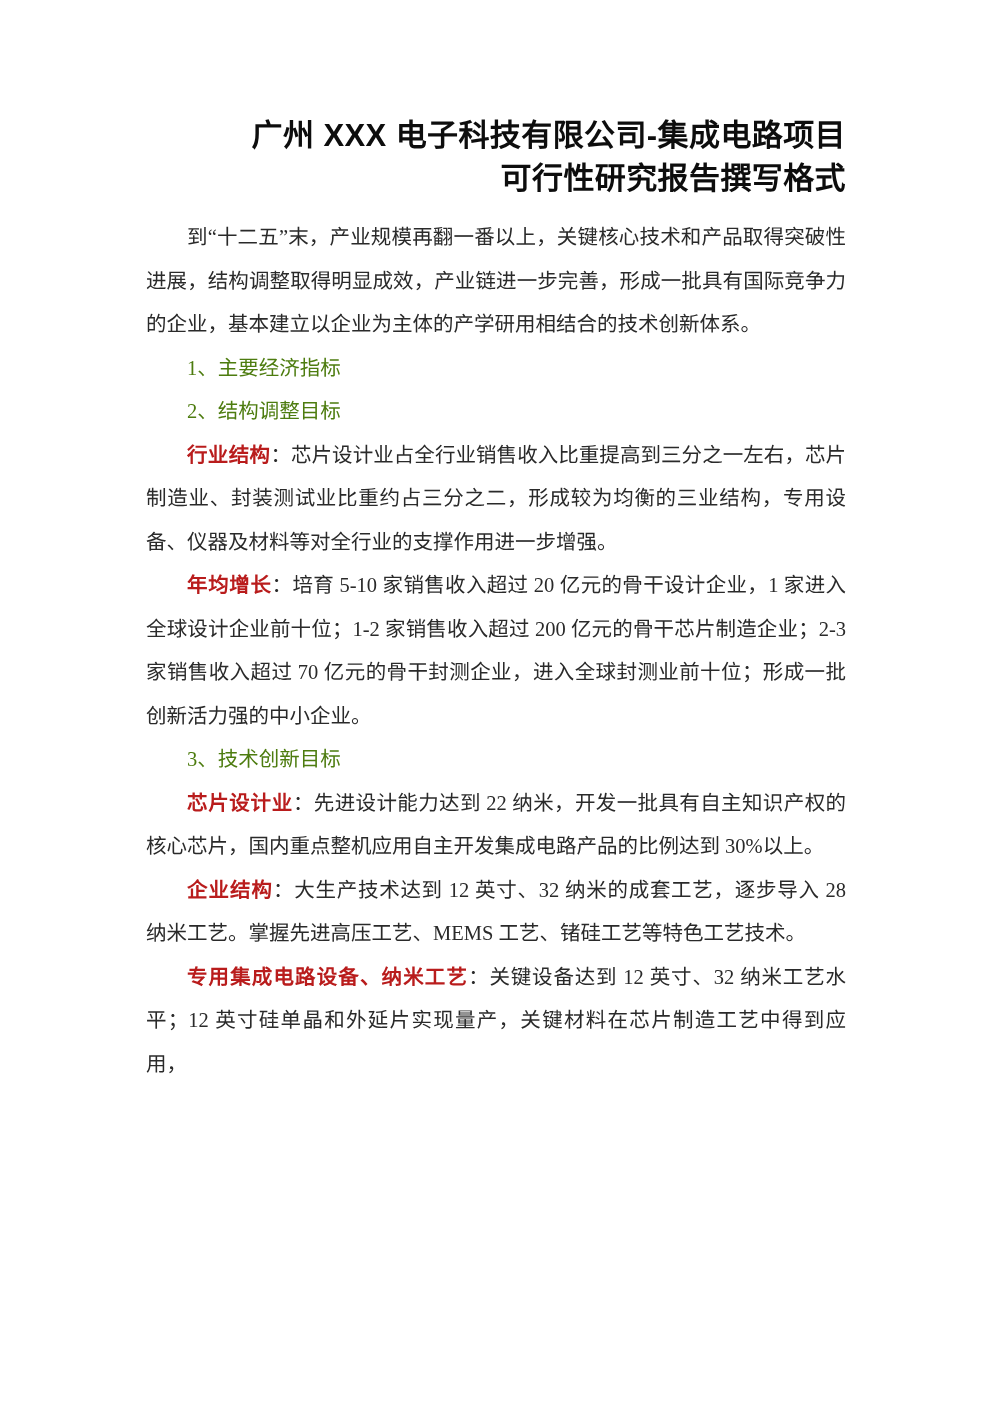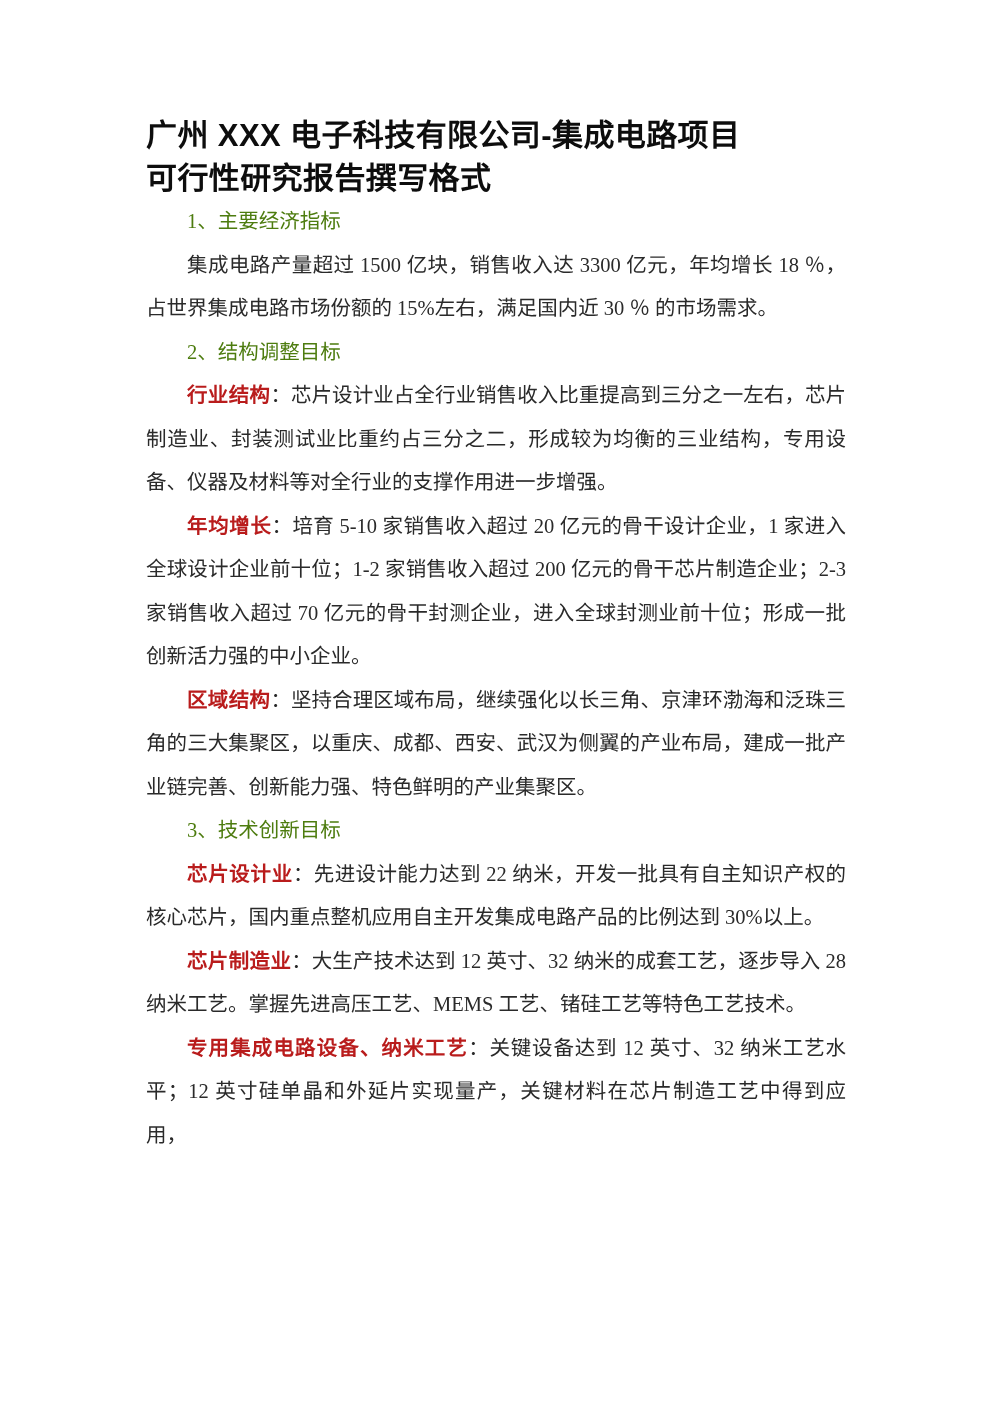--- a/index.html
+++ b/index.html
@@ -27,21 +27,21 @@
   }
 
   
   .doc-title {
     margin: 0;
     padding-top: 114px;
     font-family: "Liberation Sans", "DejaVu Sans", sans-serif;
     font-weight: bold;
     font-size: 31px;
     line-height: 43px;
-    text-align: left;
+    text-align: right;
     color: #0d0d0d;
     letter-spacing: 0.4px;
     white-space: pre-line;
   }
 
   
   .para {
     margin: 0;
     font-family: "Liberation Serif", "DejaVu Serif", serif;
     font-size: 20.5px;
@@ -76,36 +76,35 @@
 </style>
 </head>
 <body>
 
 <div class="page">
   <div class="content">
 
     <h1 class="doc-title"><span>广州 XXX 电子科技有限公司-集成电路项目</span>
 <span>可行性研究报告撰写格式</span></h1>
 
+    <p class="para first-body">到“十二五”末，产业规模再翻一番以上，关键核心技术和产品取得突破性进展，结构调整取得明显成效，产业链进一步完善，形成一批具有国际竞争力的企业，基本建立以企业为主体的产学研用相结合的技术创新体系。</p>
 
     <p class="para numbered">1、主要经济指标</p>
 
-    <p class="para">集成电路产量超过 1500 亿块，销售收入达 3300 亿元，年均增长 18 ％，占世界集成电路市场份额的 15%左右，满足国内近 30 ％ 的市场需求。</p>
 
     <p class="para numbered">2、结构调整目标</p>
 
     <p class="para"><span class="label">行业结构</span><span class="body-run">：芯片设计业占全行业销售收入比重提高到三分之一左右，芯片制造业、封装测试业比重约占三分之二，形成较为均衡的三业结构，专用设备、仪器及材料等对全行业的支撑作用进一步增强。</span></p>
 
     <p class="para"><span class="label">年均增长</span><span class="body-run">：培育 5-10 家销售收入超过 20 亿元的骨干设计企业，1 家进入全球设计企业前十位；1-2 家销售收入超过 200 亿元的骨干芯片制造企业；2-3 家销售收入超过 70 亿元的骨干封测企业，进入全球封测业前十位；形成一批创新活力强的中小企业。</span></p>
 
-    <p class="para"><span class="label">区域结构</span><span class="body-run">：坚持合理区域布局，继续强化以长三角、京津环渤海和泛珠三角的三大集聚区，以重庆、成都、西安、武汉为侧翼的产业布局，建成一批产业链完善、创新能力强、特色鲜明的产业集聚区。</span></p>
 
     <p class="para numbered">3、技术创新目标</p>
 
     <p class="para"><span class="label">芯片设计业</span><span class="body-run">：先进设计能力达到 22 纳米，开发一批具有自主知识产权的核心芯片，国内重点整机应用自主开发集成电路产品的比例达到 30%以上。</span></p>
 
-    <p class="para"><span class="label">芯片制造业</span><span class="body-run">：大生产技术达到 12 英寸、32 纳米的成套工艺，逐步导入 28 纳米工艺。掌握先进高压工艺、MEMS 工艺、锗硅工艺等特色工艺技术。</span></p>
+    <p class="para"><span class="label">企业结构</span><span class="body-run">：大生产技术达到 12 英寸、32 纳米的成套工艺，逐步导入 28 纳米工艺。掌握先进高压工艺、MEMS 工艺、锗硅工艺等特色工艺技术。</span></p>
 
 
     <p class="para"><span class="label">专用集成电路设备、纳米工艺</span><span class="body-run">：关键设备达到 12 英寸、32 纳米工艺水平；12 英寸硅单晶和外延片实现量产，关键材料在芯片制造工艺中得到应用，</span></p>
 
   </div>
 </div>
 
 </body></html>

